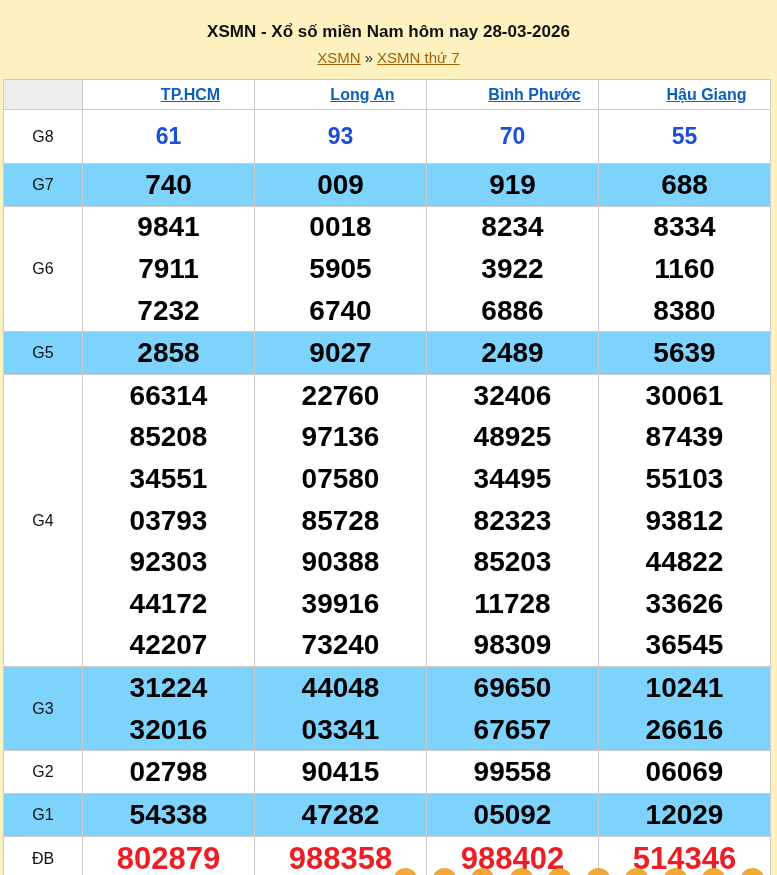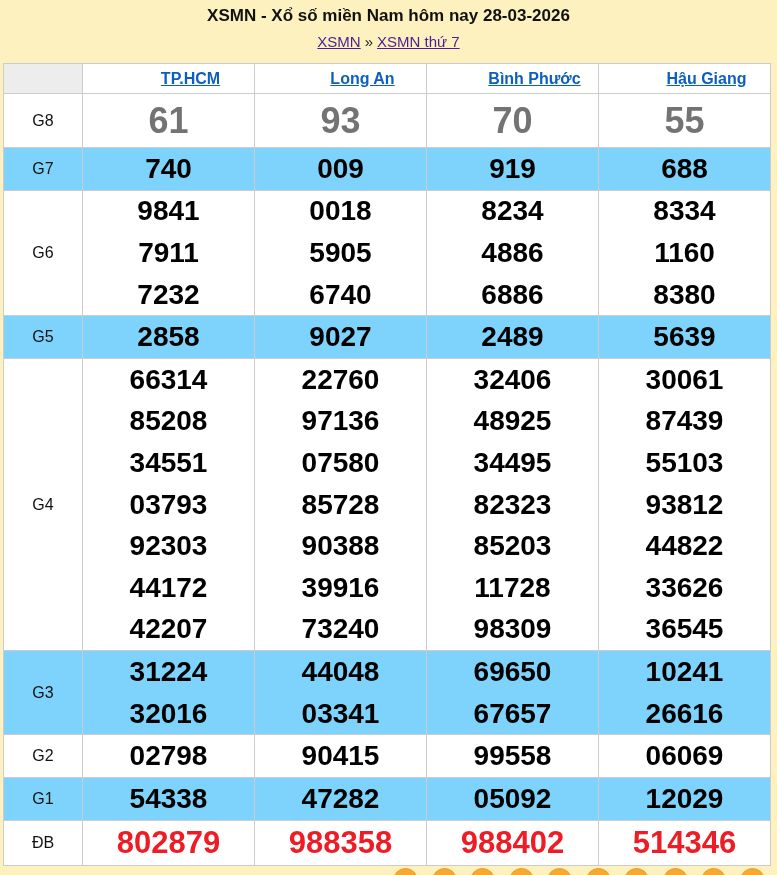--- a/index.html
+++ b/index.html
@@ -2,27 +2,27 @@
 <html><head>
 <meta charset="utf-8">
 <style>
   html,body{margin:0;padding:0;}
   body{
     width:777px;height:875px;overflow:hidden;position:relative;
     background:#FDF1BF;
     font-family:"Liberation Sans", sans-serif;
     color:#000;
   }
-  .header{ text-align:center; padding-top:6px; }
+  .header{ text-align:center; padding-top:22px; }
   .page-title{
     font-size:17px; font-weight:bold; color:#111; margin:0 0 7px 0;
   }
   .breadcrumb{ font-size:15px; color:#333; }
   .breadcrumb a{
-    color:#4c1d95; text-decoration:underline; cursor:pointer;
+    color:#a16207; text-decoration:underline; cursor:pointer;
   }
   .breadcrumb .sep{ margin:0 4px; color:#222; }
 
   table.results{
     border-collapse:collapse;
     margin-left:3px; margin-top:13px;
     width:767px; table-layout:fixed;
     background:#fff;
   }
   table.results td, table.results th{
@@ -36,21 +36,21 @@
   tr.head a{
     color:#0B5FC1; font-weight:bold; font-size:16px; text-decoration:underline; cursor:pointer;
   }
 
   td.prize{ font-size:16px; color:#111; font-weight:normal; background:inherit; }
   tr.stripe{ background:#7dd3fc; }
   .num{
     height:41.6px; display:flex; align-items:center; justify-content:center;
     font-weight:bold; font-size:28px; color:#000; letter-spacing:0px;
   }
-  tr.g8 .num{ height:53px; font-size:36px; color:#737373; }
+  tr.g8 .num{ height:53px; font-size:23px; color:#1d4ed8; }
   tr.db .num{ height:44px; font-size:31px; color:#ED1C25; }
 
   .balls{ position:absolute; left:0; top:868px; width:777px; height:40px; }
   .ball{
     position:absolute; top:0; width:25px; height:25px; border-radius:50%;
     background:#F5A833; border:1px solid #ECA02A; box-sizing:border-box;
   }
 </style>
 </head>
 <body>
@@ -117,21 +117,21 @@
           <div class="num">7911</div>
           <div class="num">7232</div>
         </td>
         <td class="nums">
           <div class="num">0018</div>
           <div class="num">5905</div>
           <div class="num">6740</div>
         </td>
         <td class="nums">
           <div class="num">8234</div>
-          <div class="num">4886</div>
+          <div class="num">3922</div>
           <div class="num">6886</div>
         </td>
         <td class="nums">
           <div class="num">8334</div>
           <div class="num">1160</div>
           <div class="num">8380</div>
         </td>
       </tr>
       <tr class="stripe">
         <td class="prize">G5</td>

